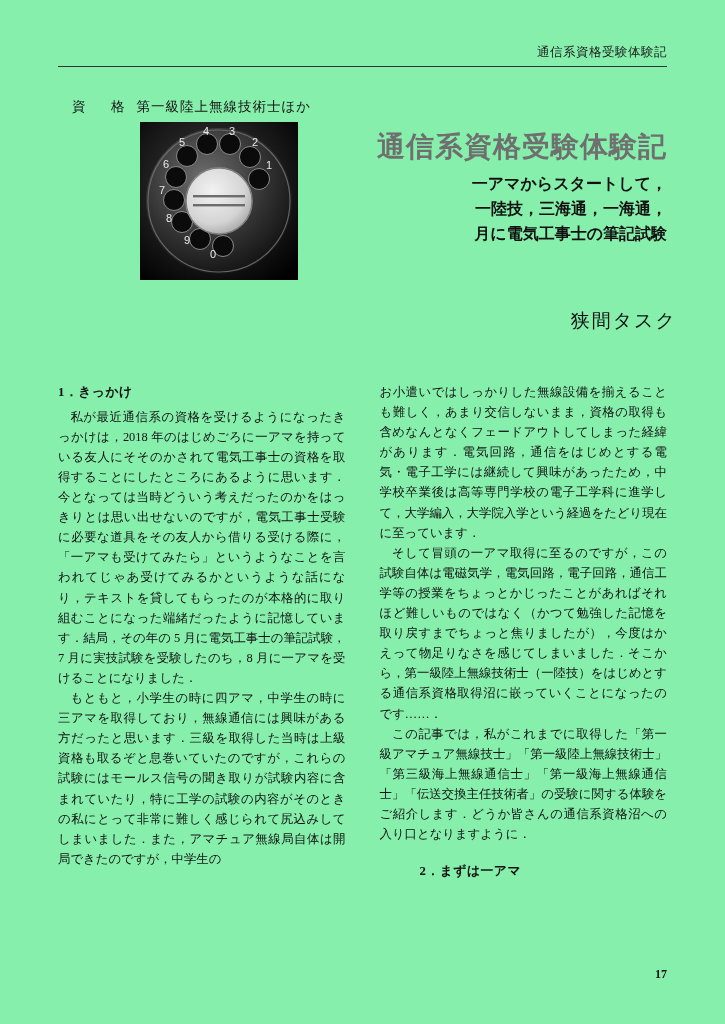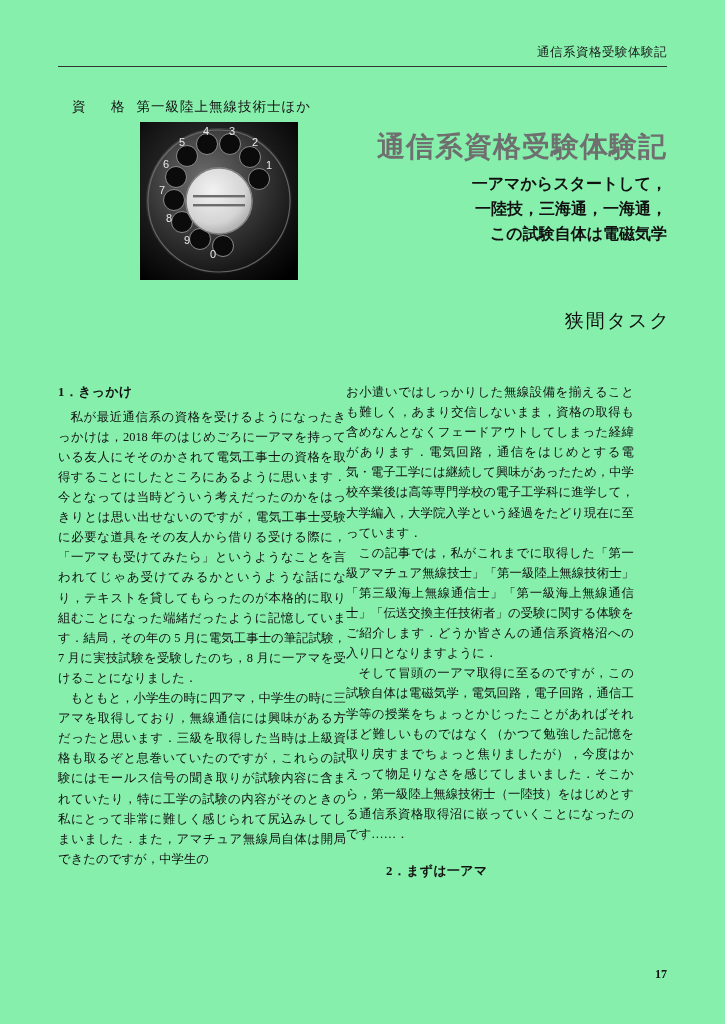--- a/index.html
+++ b/index.html
@@ -80,34 +80,35 @@
     text-align: right;
     font-size: 16px;
     font-weight: bold;
     color: #111;
     line-height: 1.55;
     white-space: nowrap;
   }
   .author {
     position: absolute;
     top: 308px;
-    right: 54px;
+    right: 48px;
     font-size: 19px;
     letter-spacing: 2px;
     color: #111;
   }
 
   
   .columns {
     position: absolute;
     top: 382px;
     left: 58px;
     right: 58px;
     height: 570px;
     display: flex;
+    gap: 34px;
   }
   .col {
     width: 288px;
     font-size: 12.4px;
     line-height: 1.62;
     text-align: justify;
     color: #111;
   }
   .col h2 {
     font-size: 12.8px;
@@ -204,33 +205,33 @@
       <rect x="53" y="73" width="52" height="2.4" fill="#6d6d6d"></rect>
       <rect x="53" y="82" width="52" height="2.4" fill="#6d6d6d"></rect>
       <circle cx="79" cy="79" r="33" fill="none" stroke="#555" stroke-width="0.8" opacity="0.6"></circle>
     </svg>
   </div>
 
   <div class="title-main">通信系資格受験体験記</div>
   <div class="title-sub">
     <div>一アマからスタートして，</div>
     <div>一陸技，三海通，一海通，</div>
-    <div>この試験自体は電磁気学</div>
+    <div>月に電気工事士の筆記試験</div>
   </div>
 
   <div class="author">狭間タスク</div>
 
   <div class="columns">
     <div class="col">
       <h2>1．きっかけ</h2>
       <p>私が最近通信系の資格を受けるようになったきっかけは，2018 年のはじめごろに一アマを持っている友人にそそのかされて電気工事士の資格を取得することにしたところにあるように思います．今となっては当時どういう考えだったのかをはっきりとは思い出せないのですが，電気工事士受験に必要な道具をその友人から借りる受ける際に，「一アマも受けてみたら」というようなことを言われてじゃあ受けてみるかというような話になり，テキストを貸してもらったのが本格的に取り組むことになった端緒だったように記憶しています．結局，その年の 5 月に電気工事士の筆記試験，7 月に実技試験を受験したのち，8 月に一アマを受けることになりました．</p>
       <p>もともと，小学生の時に四アマ，中学生の時に三アマを取得しており，無線通信には興味がある方だったと思います．三級を取得した当時は上級資格も取るぞと息巻いていたのですが，これらの試験にはモールス信号の聞き取りが試験内容に含まれていたり，特に工学の試験の内容がそのときの私にとって非常に難しく感じられて尻込みしてしまいました．また，アマチュア無線局自体は開局できたのですが，中学生の</p>
     </div>
     <div class="col">
       <p class="noindent">お小遣いではしっかりした無線設備を揃えることも難しく，あまり交信しないまま，資格の取得も含めなんとなくフェードアウトしてしまった経緯があります．電気回路，通信をはじめとする電気・電子工学には継続して興味があったため，中学校卒業後は高等専門学校の電子工学科に進学して，大学編入，大学院入学という経過をたどり現在に至っています．</p>
+      <p>そして冒頭の一アマ取得に至るのですが，この試験自体は電磁気学，電気回路，電子回路，通信工学等の授業をちょっとかじったことがあればそれほど難しいものではなく（かつて勉強した記憶を取り戻すまでちょっと焦りましたが），今度はかえって物足りなさを感じてしまいました．そこから，第一級陸上無線技術士（一陸技）をはじめとする通信系資格取得沼に嵌っていくことになったのです……．</p>
       <p>この記事では，私がこれまでに取得した「第一級アマチュア無線技士」「第一級陸上無線技術士」「第三級海上無線通信士」「第一級海上無線通信士」「伝送交換主任技術者」の受験に関する体験をご紹介します．どうか皆さんの通信系資格沼への入り口となりますように．</p>
-      <p>そして冒頭の一アマ取得に至るのですが，この試験自体は電磁気学，電気回路，電子回路，通信工学等の授業をちょっとかじったことがあればそれほど難しいものではなく（かつて勉強した記憶を取り戻すまでちょっと焦りましたが），今度はかえって物足りなさを感じてしまいました．そこから，第一級陸上無線技術士（一陸技）をはじめとする通信系資格取得沼に嵌っていくことになったのです……．</p>
       <h2 class="spaced">2．まずは一アマ</h2>
     </div>
   </div>
 
   <div class="page-number">17</div>
 </div>
 
 </body></html>

